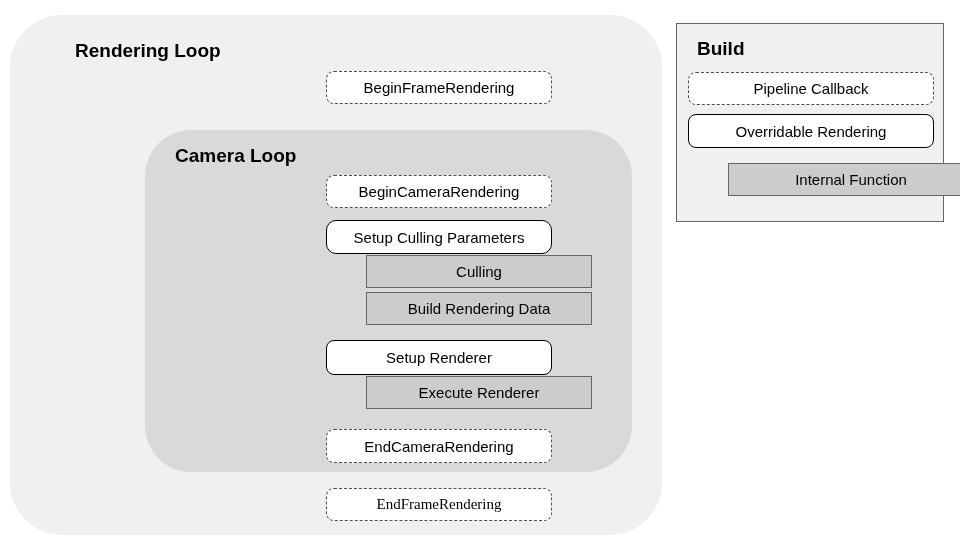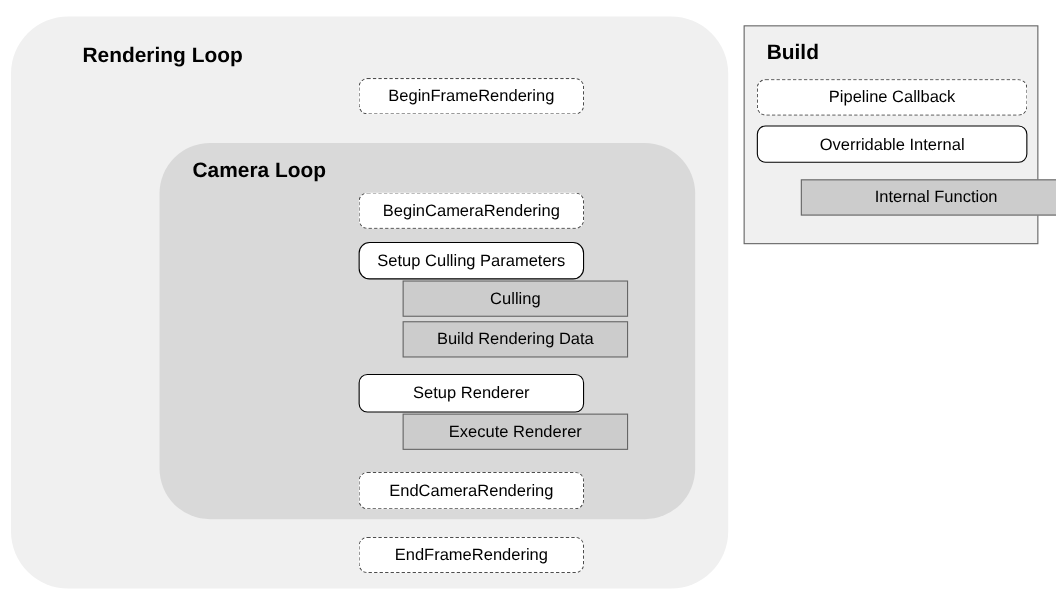--- a/index.html
+++ b/index.html
@@ -67,30 +67,30 @@
     border: 1.5px solid var(--solid-border);
     border-radius: 8px;
   }
   .internal {
     background: var(--internal-bg);
     border: 1px solid var(--internal-border);
     border-radius: 0;
     margin-left: 40px;
   }
   
-  .main-node { left: 326px; width: 205px; }
+  .main-node { left: 326px; width: 226px; }
   .n-begin-frame   { top: 71px;  height: 33px; }
   .n-begin-camera  { top: 175px; height: 33px; }
   .n-setup-culling { top: 220px; height: 34px; border-radius: 10px; }
   .n-culling       { top: 255px; height: 33px; }
   .n-build-data    { top: 292px; height: 33px; }
   .n-setup-renderer{ top: 340px; height: 35px; }
   .n-execute       { top: 376px; height: 33px; }
   .n-end-camera    { top: 429px; height: 34px; }
-  .n-end-frame     { top: 488px; height: 33px; }
+  .n-end-frame     { top: 488px; height: 33px; font-family: Liberation Serif, serif; }
   
   .legend {
     left: 676px; top: 23px; width: 268px; height: 199px;
     background: var(--legend-bg);
     border: 1px solid var(--legend-border);
   }
   .title-legend { left: 697px; top: 38px; }
   .legend-node { left: 688px; width: 246px; }
   .l-callback    { top: 72px;  height: 33px; }
   .l-overridable { top: 114px; height: 34px; }
@@ -125,17 +125,17 @@
   <div class="node callback main-node n-end-camera">EndCameraRendering</div>
 
   <div class="node callback main-node n-end-frame">EndFrameRendering</div>
 
   <div class="container legend"></div>
 
   <div class="group-title title-legend">Build</div>
 
   <div class="node callback legend-node l-callback">Pipeline Callback</div>
 
-  <div class="node overridable legend-node l-overridable">Overridable Internal</div>
+  <div class="node overridable legend-node l-overridable">Overridable Rendering</div>
 
   <div class="node internal legend-node l-internal">Internal Function</div>
 
 </div>
 
 </body></html>

